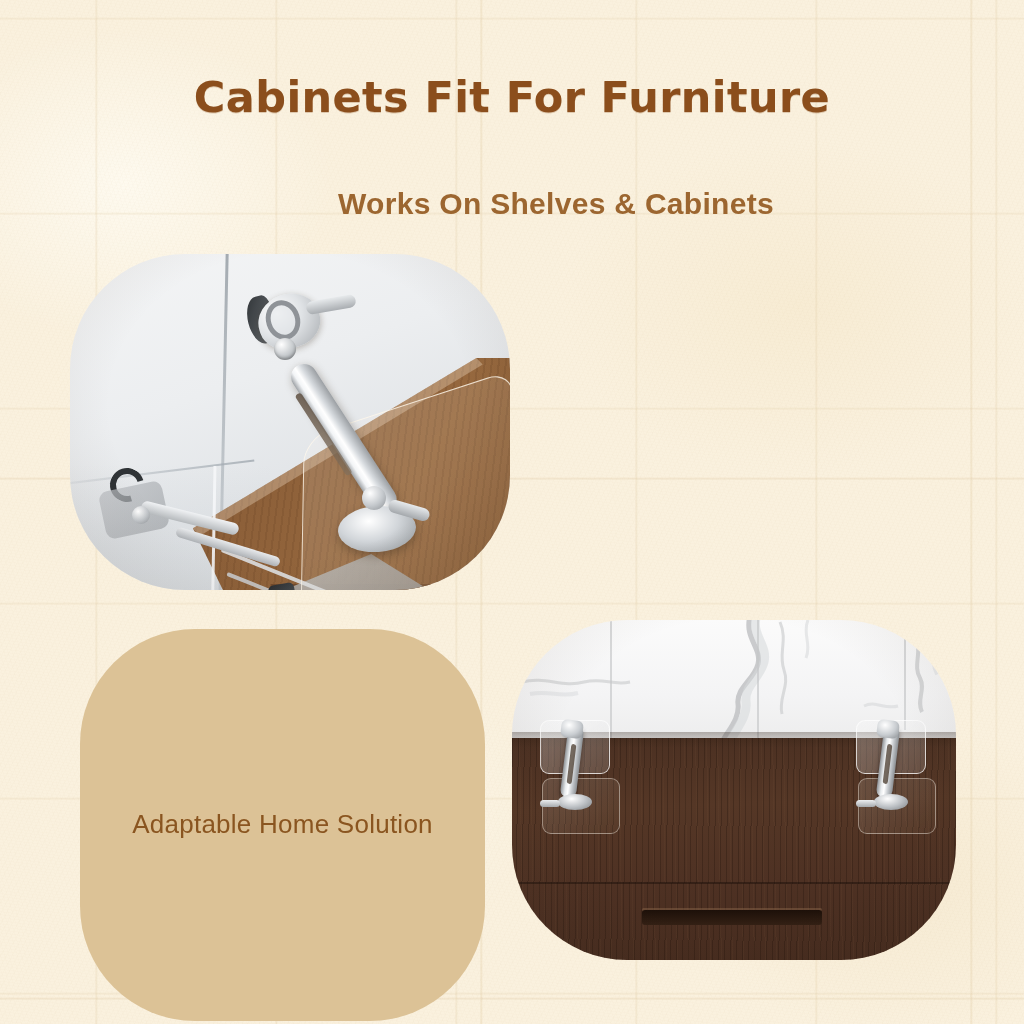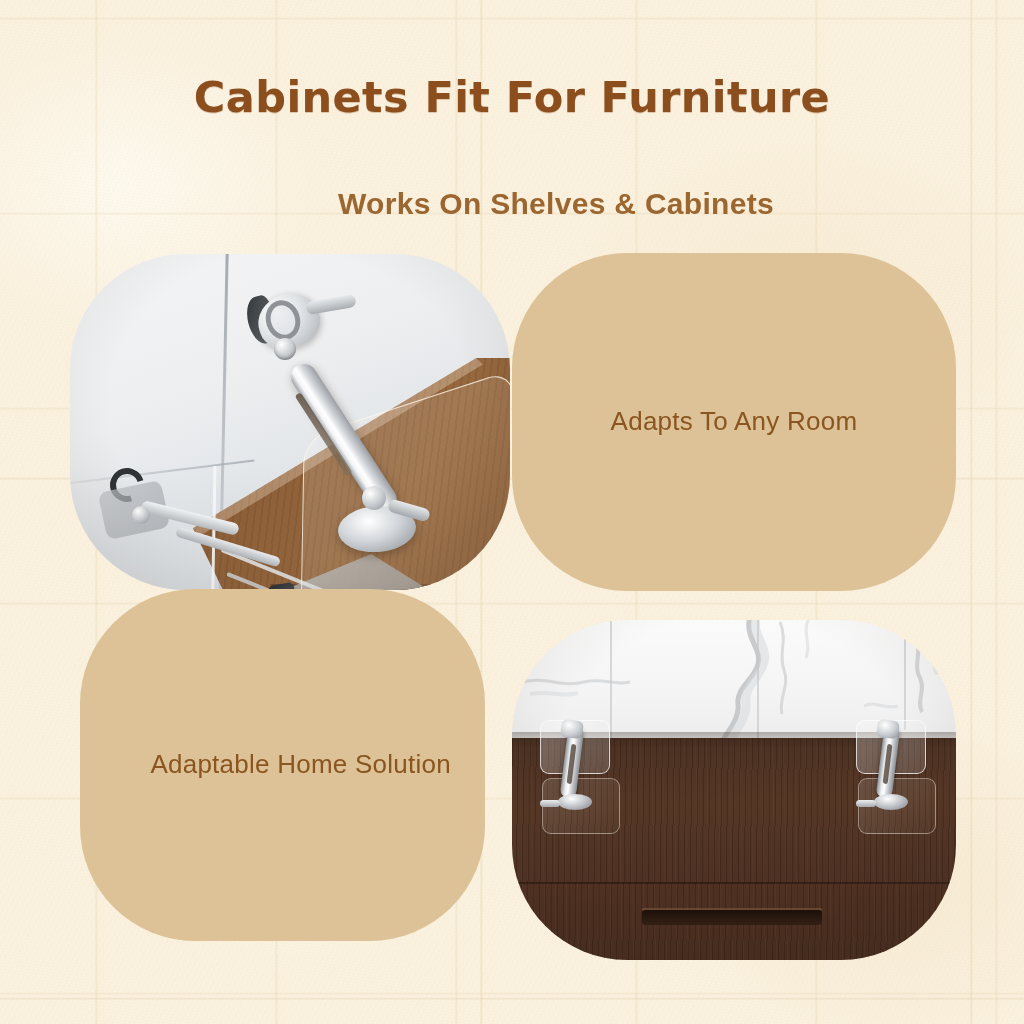--- a/index.html
+++ b/index.html
@@ -105,21 +105,21 @@
     font-weight:400;
     line-height:1.38;
     letter-spacing:.25px;
     padding:0 34px;
     font-family:"Liberation Sans", sans-serif;
   }
 
   
   #block-photo-wall-mount  { left:70px;  top:254px; width:440px; height:336px; }
   #block-text-any-room     { left:512px; top:253px; width:444px; height:338px; }
-  #block-text-adaptable    { left:80px;  top:589px; width:405px; height:352px;justify-content:flex-end; }
+  #block-text-adaptable    { left:80px;  top:629px; width:405px; height:392px; }
   #block-photo-marble-wall { left:512px; top:620px; width:444px; height:340px; }
 
   
   .scene { position:absolute; inset:0; }
 
   
   #p1-wall {
     position:absolute; inset:0;
     background:
       linear-gradient(160deg,#f4f5f6 0%, #eceef0 38%, #e2e5e8 62%, #dfe2e5 100%);
@@ -462,23 +462,20 @@
       <div id="p1-b2-plate"></div>
       <div id="p1-b2-arm"></div>
       <div id="p1-b2-screw"></div>
       <div id="p1-b2-arm2"></div>
       <div id="p1-b3-clip"></div>
 
       <div class="photo-vignette"></div>
     </div>
   </div>
 
-  <div id="block-text-any-room" class="block text-card" style="background: rgb(220, 194, 150);">
-    <div class="card-label" style="color: rgb(138, 85, 32);">Adapts To Any Room</div>
-  </div>
 
   <div id="block-text-adaptable" class="block text-card" style="background: rgb(220, 194, 150);">
     <div class="card-label" style="color: rgb(138, 85, 32);">Adaptable Home Solution</div>
   </div>
 
   <div id="block-photo-marble-wall" class="block photo-block">
     <div class="scene">
 
       <div id="p2-marble"></div>
 

